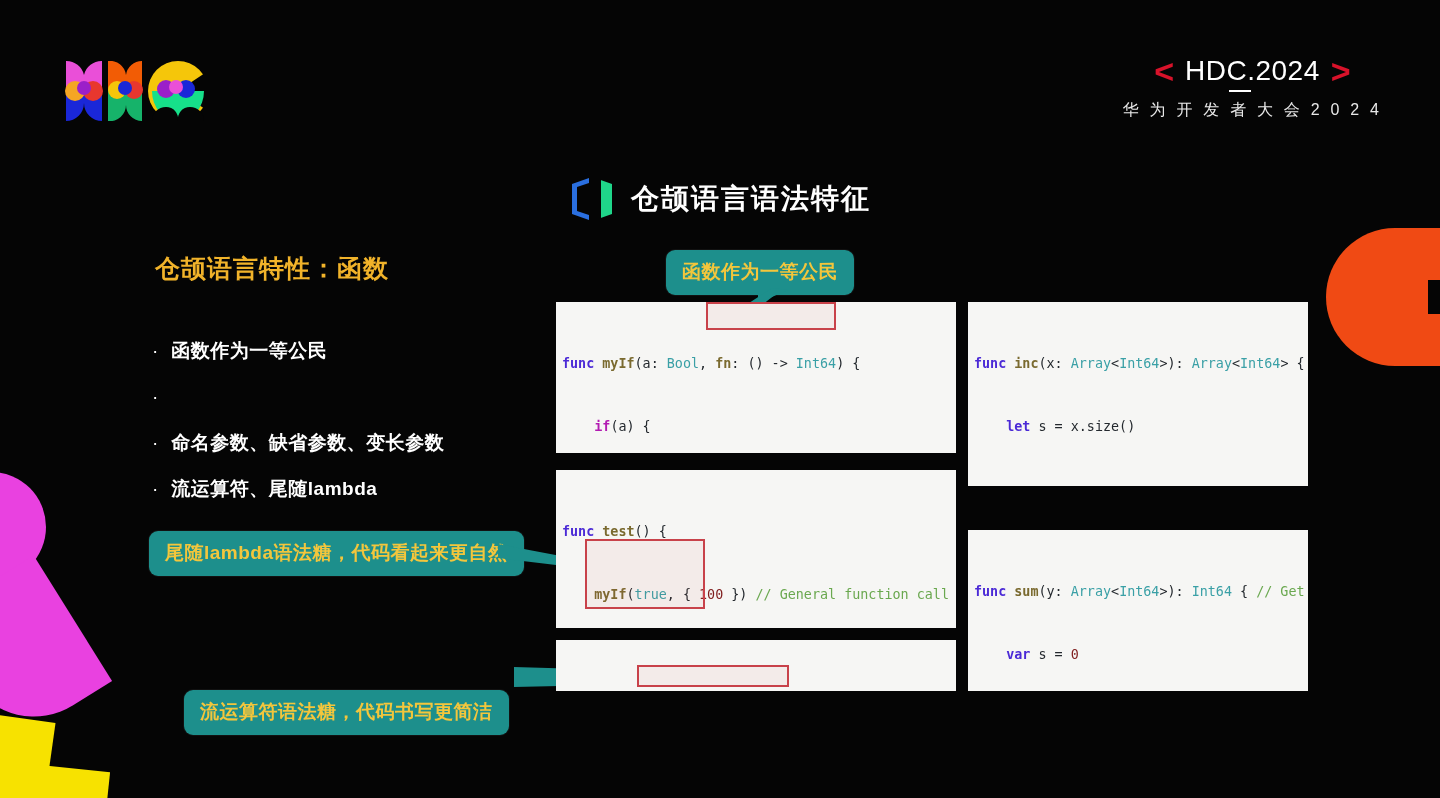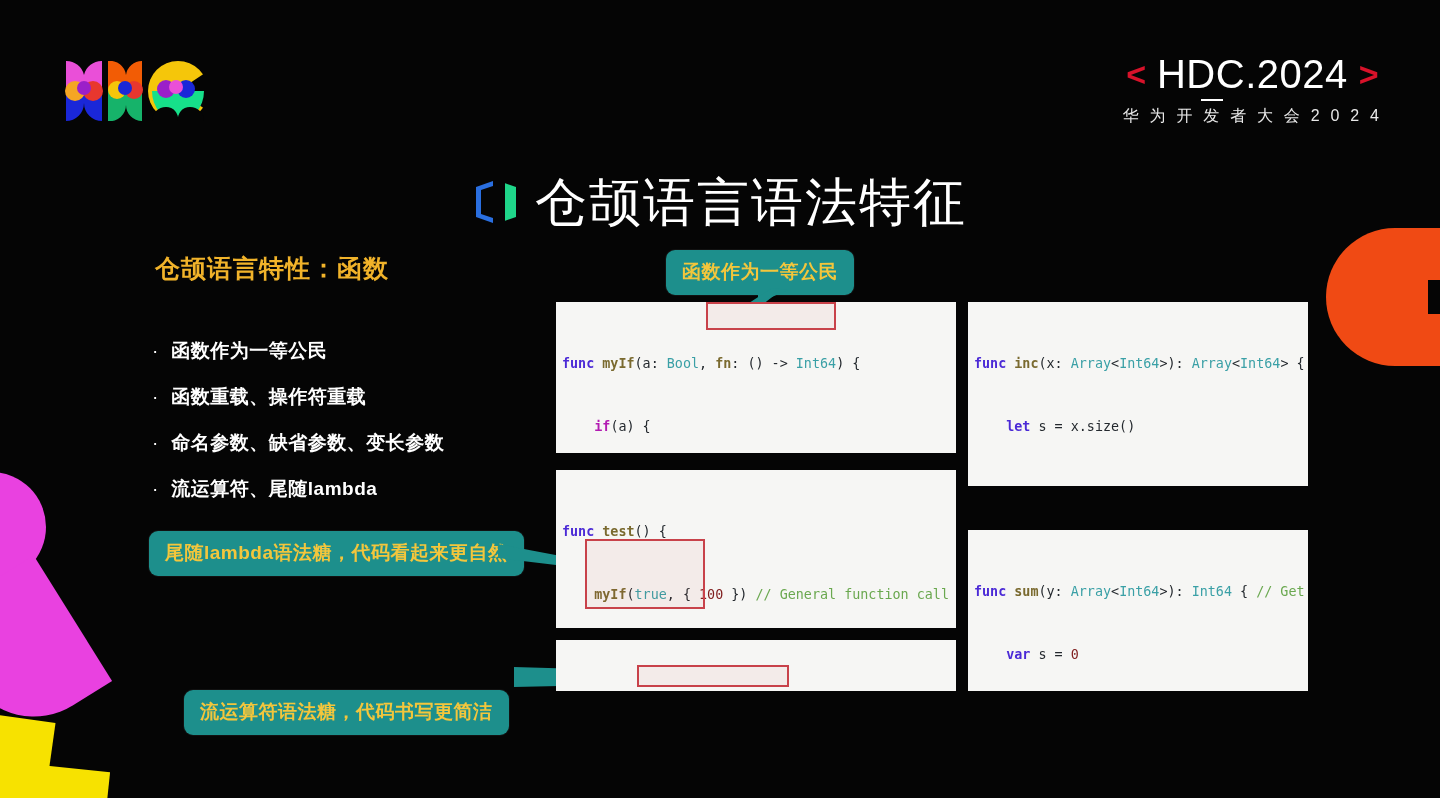--- a/index.html
+++ b/index.html
@@ -95,21 +95,21 @@
   .hdc-bracket {
     color: #d8122a;
     font-size: 34px;
     font-weight: 700;
     line-height: 1;
     font-family: "Liberation Sans", sans-serif;
   }
   .hdc-word {
     position: relative;
     color: #ffffff;
-    font-size: 40px;
+    font-size: 28px;
     letter-spacing: 0.5px;
     font-weight: 400;
     line-height: 1;
     font-family: "Liberation Sans", sans-serif;
   }
   .hdc-underline {
     position: absolute;
     left: 44px;
     bottom: -7px;
     width: 22px;
@@ -135,22 +135,22 @@
     gap: 16px;
   }
   .title-mark {
     width: 46px;
     height: 46px;
     position: relative;
     flex: none;
   }
   .title-text {
     color: #ffffff;
-    font-size: 52px;
-    font-weight: 400;
+    font-size: 28px;
+    font-weight: 700;
     letter-spacing: 2px;
     line-height: 1;
   }
 
   
   .left-heading {
     position: absolute;
     left: 155px;
     top: 252px;
     color: #f1b32a;
@@ -345,21 +345,20 @@
 
 <div class="left-heading">仓颉语言特性：函数</div>
 
 <div class="bullet-list">
   <div class="bullet">
     <span class="bullet-dot">·</span>
     <span class="bullet-text">函数作为一等公民</span>
   </div>
   <div class="bullet">
     <span class="bullet-dot">·</span>
-    <span class="bullet-text">函数重载、操作符重载</span>
   </div>
   <div class="bullet">
     <span class="bullet-dot">·</span>
     <span class="bullet-text">命名参数、缺省参数、变长参数</span>
   </div>
   <div class="bullet">
     <span class="bullet-dot">·</span>
     <span class="bullet-text">流运算符、尾随lambda</span>
   </div>
 </div>

